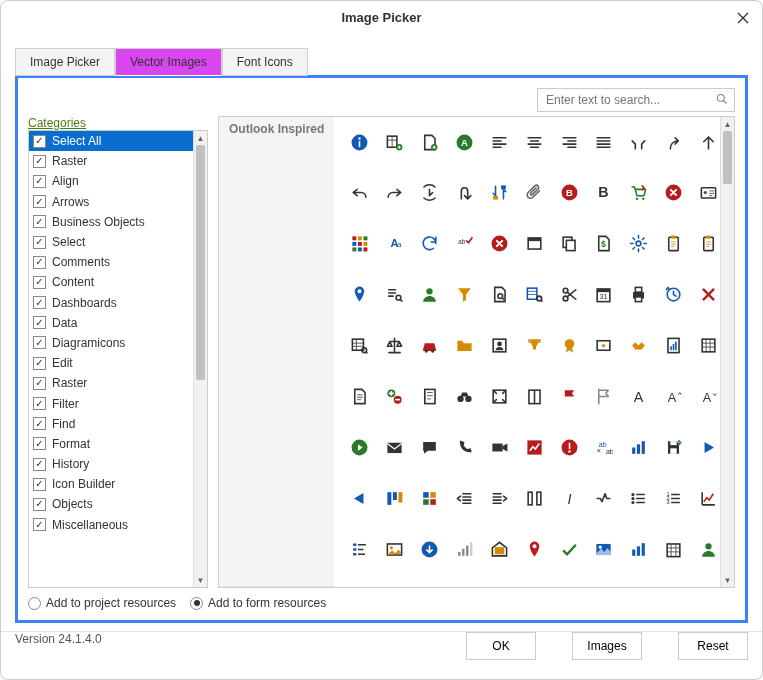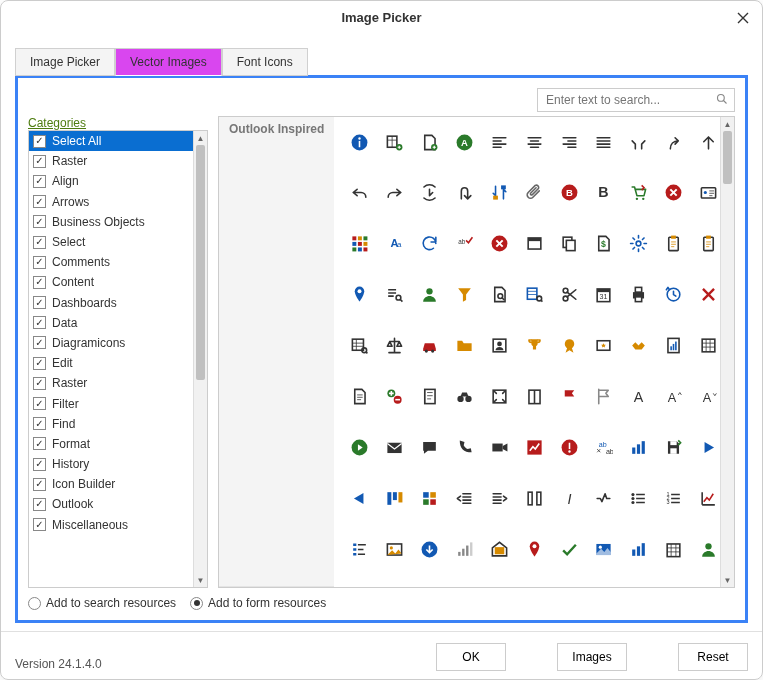--- a/index.html
+++ b/index.html
@@ -210,23 +210,23 @@
   .radio { display:flex; align-items:center; gap:5px; cursor:pointer; }
   .radio .dot {
     width:13px; height:13px; border:1px solid #888; border-radius:50%;
     display:flex; align-items:center; justify-content:center;
   }
   .radio.checked .dot::after { content:""; width:6px; height:6px; background:#333; border-radius:50%; }
   .footer {
     height:48px;
     border-top:1px solid #e0e0e0;
     display:flex;
-    align-items:flex-end;
-    padding:8px 14px;
-    gap:15px;
+    align-items:flex-start;
+    padding:0 14px;
+    gap:0;
   }
   .footer .version { color:#555; font-size:12px; }
   .footer .spacer { flex:1; }
   .btn {
     min-width:70px;
     height:28px;
     border:1px solid #ccc;
     background:#fff;
     cursor:pointer;
     display:flex;
@@ -343,21 +343,21 @@
                 <div class="cat-row">
                   <span class="chk">✓</span>
                   <span>History</span>
                 </div>
                 <div class="cat-row">
                   <span class="chk">✓</span>
                   <span>Icon Builder</span>
                 </div>
                 <div class="cat-row">
                   <span class="chk">✓</span>
-                  <span>Outlook</span>
+                  <span>Objects</span>
                 </div>
                 <div class="cat-row">
                   <span class="chk">✓</span>
                   <span>Miscellaneous</span>
                 </div>
               </div>
             <div class="scroll-y">
               <div class="arrow">▲</div>
               <div class="track">
                   <div class="thumb" style="top:0;height:55%"></div>
@@ -992,21 +992,21 @@
                 <div class="thumb" style="top:0;height:12%"></div>
               </div>
             <div class="arrow">▼</div>
           </div>
         </div>
       </div>
 
       <div class="radios">
         <label class="radio" id="radio-project">
           <span class="dot"></span>
-          <span>Add to search resources</span>
+          <span>Add to project resources</span>
         </label>
         <label class="radio checked" id="radio-form">
           <span class="dot"></span>
           <span>Add to form resources</span>
         </label>
       </div>
     </div>
   </div>
 
   <div class="footer">

